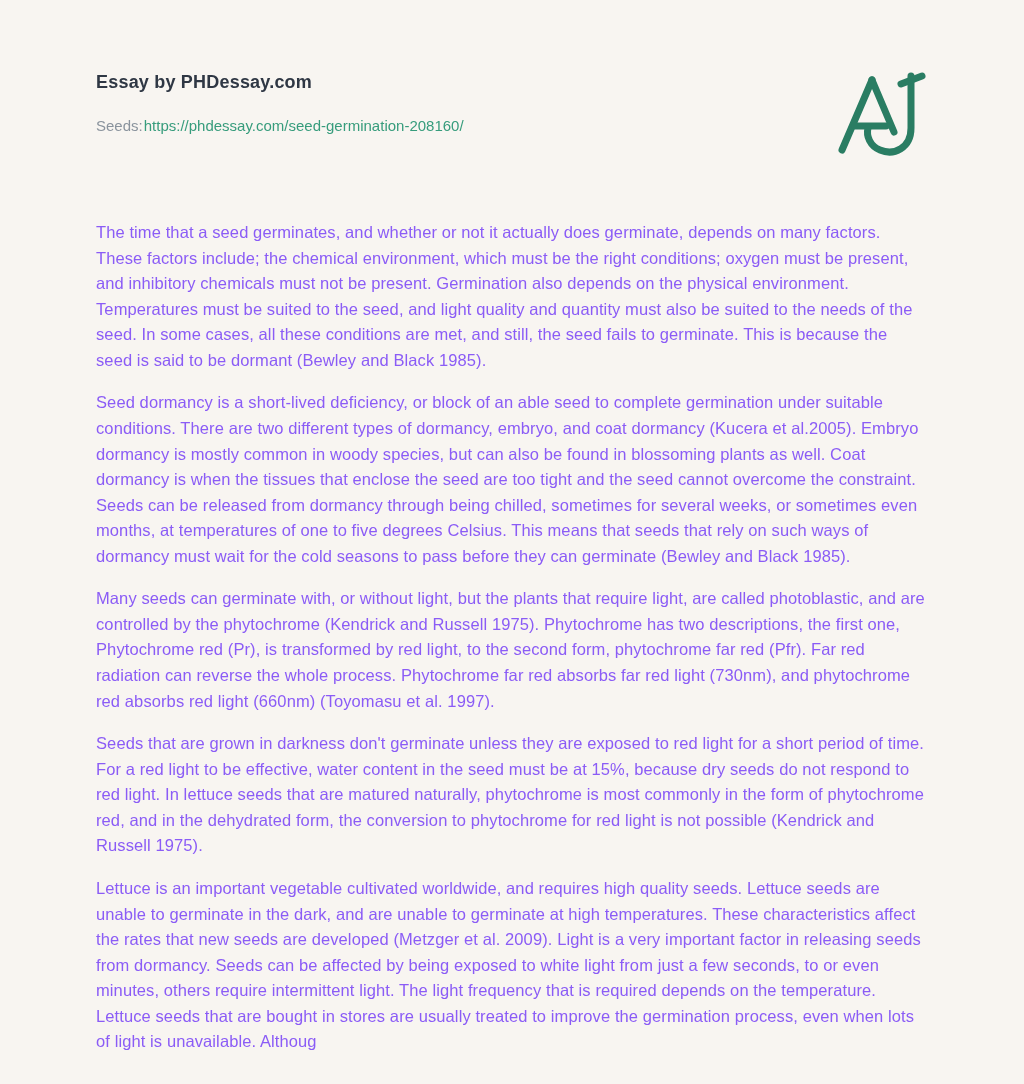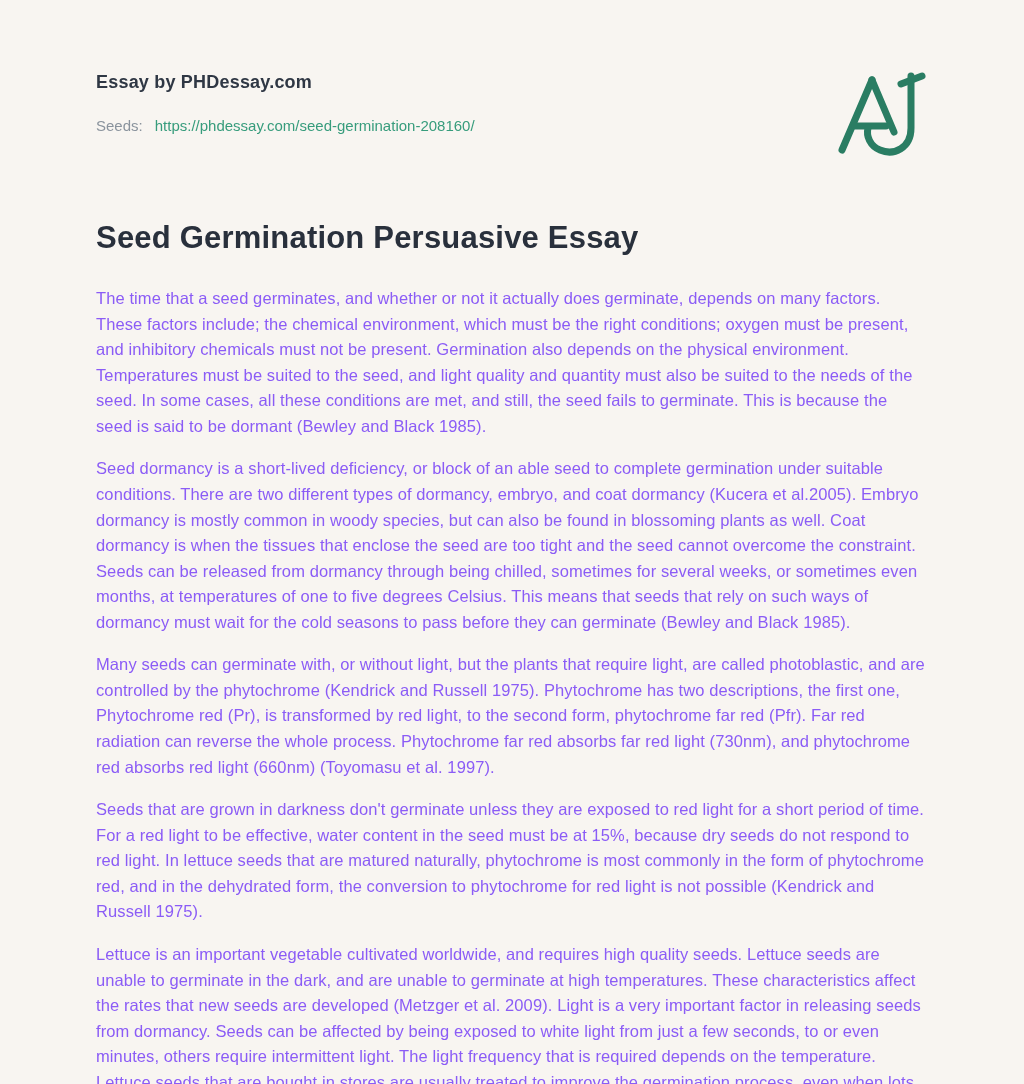--- a/index.html
+++ b/index.html
@@ -33,21 +33,21 @@
 
   .source-line {
     margin-top: 24px;
     font-size: 15px;
     color: #8a939d;
   }
 
   .source-line a {
     color: #379c7c;
     text-decoration: none;
-    margin-left: 12px;
+    margin-left: 1px;
   }
 
   .logo {
     position: absolute;
     top: -6px;
     right: -10px;
     width: 110px;
     height: 104px;
   }
 
@@ -95,21 +95,20 @@
         <path d="M27 60 L58 60"></path>
 
         <path d="M83 10 L83 62 C83 82, 66 90, 52 84 C42 80, 38 70, 40 62"></path>
 
         <path d="M73 18 L94 10"></path>
       </svg>
     </div>
   </div>
 
   <div class="article">
-    <h1 class="title">Seed Germination Persuasive Essay</h1>
 
     <div class="body-text">
       <p>The time that a seed germinates, and whether or not it actually does germinate, depends on many factors. These factors include; the chemical environment, which must be the right conditions; oxygen must be present, and inhibitory chemicals must not be present. Germination also depends on the physical environment. Temperatures must be suited to the seed, and light quality and quantity must also be suited to the needs of the seed. In some cases, all these conditions are met, and still, the seed fails to germinate. This is because the seed is said to be dormant (Bewley and Black 1985).</p>
       <p>Seed dormancy is a short-lived deficiency, or block of an able seed to complete germination under suitable conditions. There are two different types of dormancy, embryo, and coat dormancy (Kucera et al.2005). Embryo dormancy is mostly common in woody species, but can also be found in blossoming plants as well. Coat dormancy is when the tissues that enclose the seed are too tight and the seed cannot overcome the constraint. Seeds can be released from dormancy through being chilled, sometimes for several weeks, or sometimes even months, at temperatures of one to five degrees Celsius. This means that seeds that rely on such ways of dormancy must wait for the cold seasons to pass before they can germinate (Bewley and Black 1985).</p>
       <p>Many seeds can germinate with, or without light, but the plants that require light, are called photoblastic, and are controlled by the phytochrome (Kendrick and Russell 1975). Phytochrome has two descriptions, the first one, Phytochrome red (Pr), is transformed by red light, to the second form, phytochrome far red (Pfr). Far red radiation can reverse the whole process. Phytochrome far red absorbs far red light (730nm), and phytochrome red absorbs red light (660nm) (Toyomasu et al. 1997).</p>
       <p>Seeds that are grown in darkness don't germinate unless they are exposed to red light for a short period of time. For a red light to be effective, water content in the seed must be at 15%, because dry seeds do not respond to red light. In lettuce seeds that are matured naturally, phytochrome is most commonly in the form of phytochrome red, and in the dehydrated form, the conversion to phytochrome for red light is not possible (Kendrick and Russell 1975).</p>
       <p>Lettuce is an important vegetable cultivated worldwide, and requires high quality seeds. Lettuce seeds are unable to germinate in the dark, and are unable to germinate at high temperatures. These characteristics affect the rates that new seeds are developed (Metzger et al. 2009). Light is a very important factor in releasing seeds from dormancy. Seeds can be affected by being exposed to white light from just a few seconds, to or even minutes, others require intermittent light. The light frequency that is required depends on the temperature. Lettuce seeds that are bought in stores are usually treated to improve the germination process, even when lots of light is unavailable. Althoug</p>
     </div>
   </div>
 

